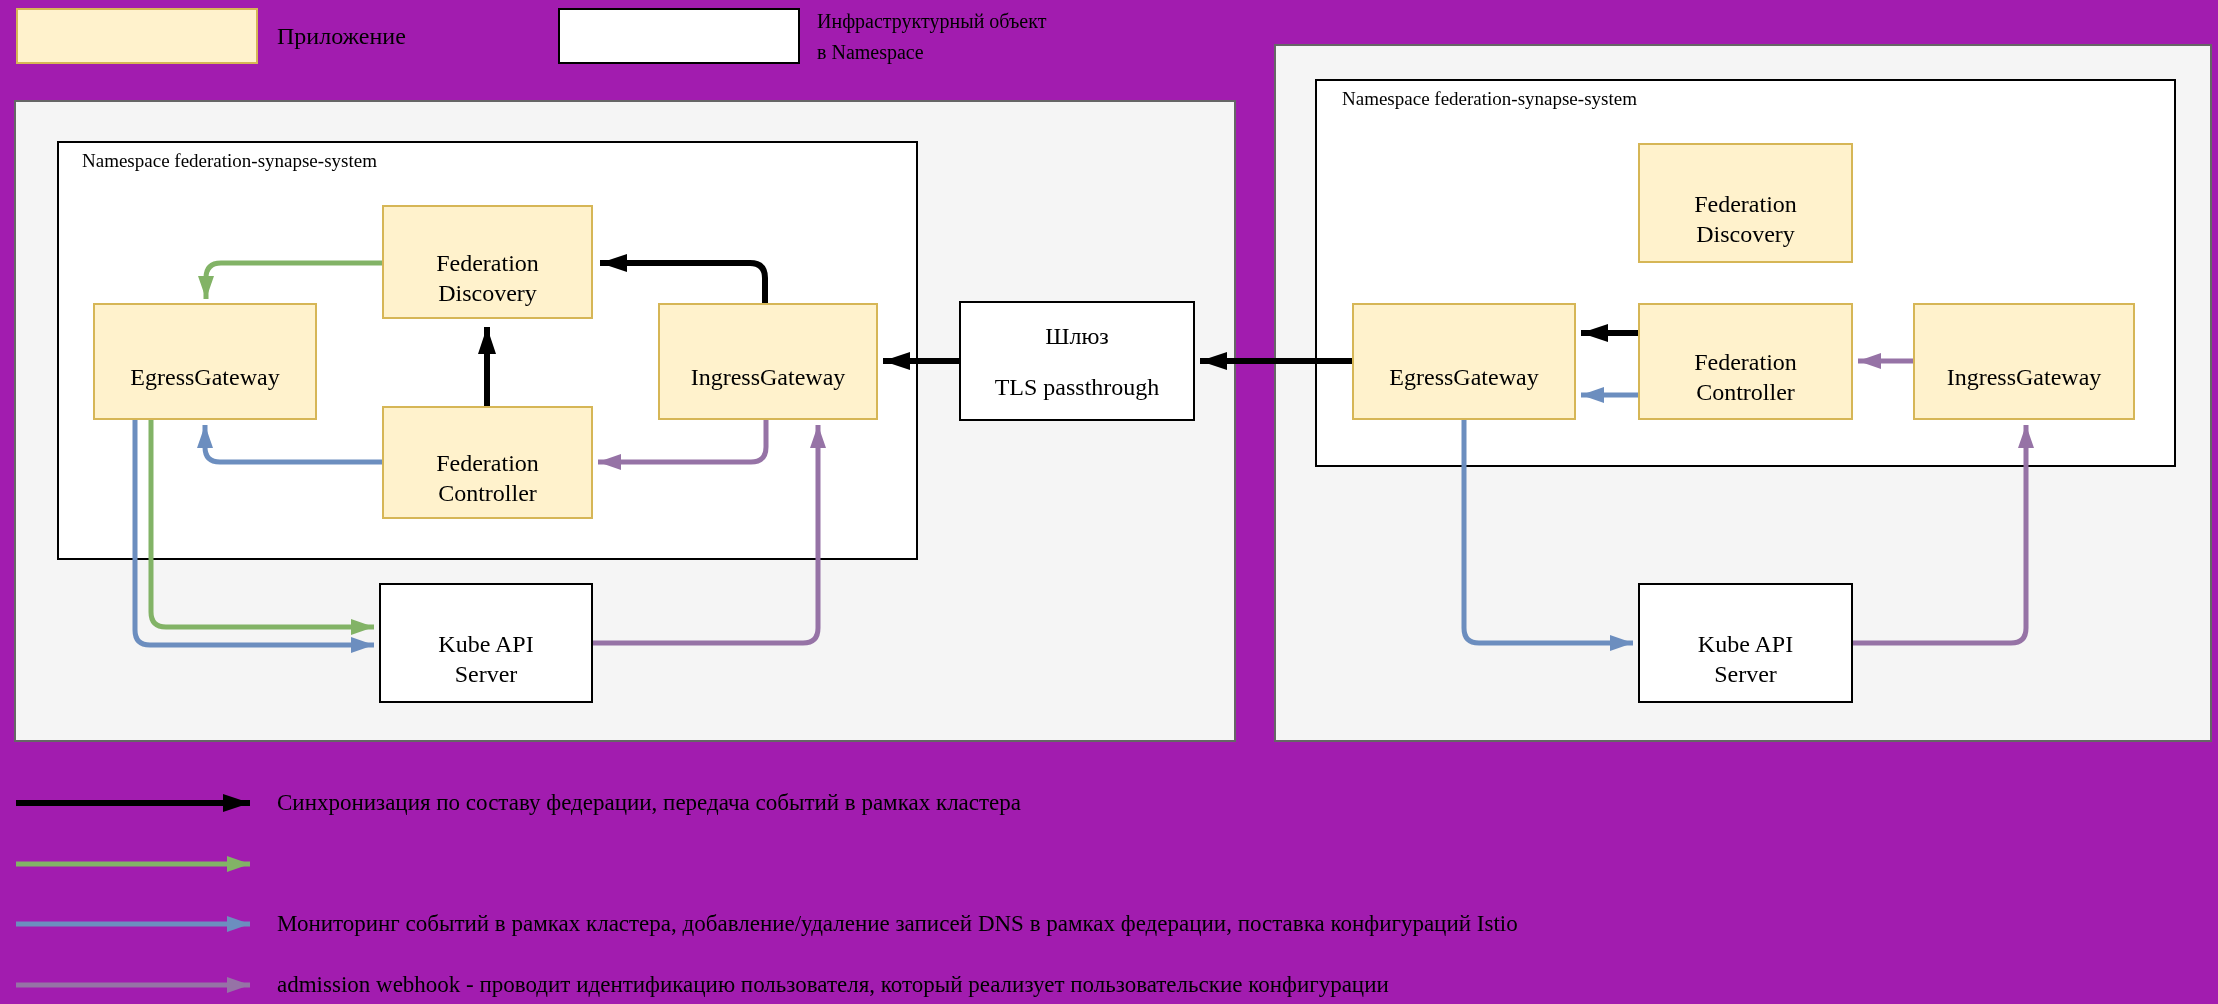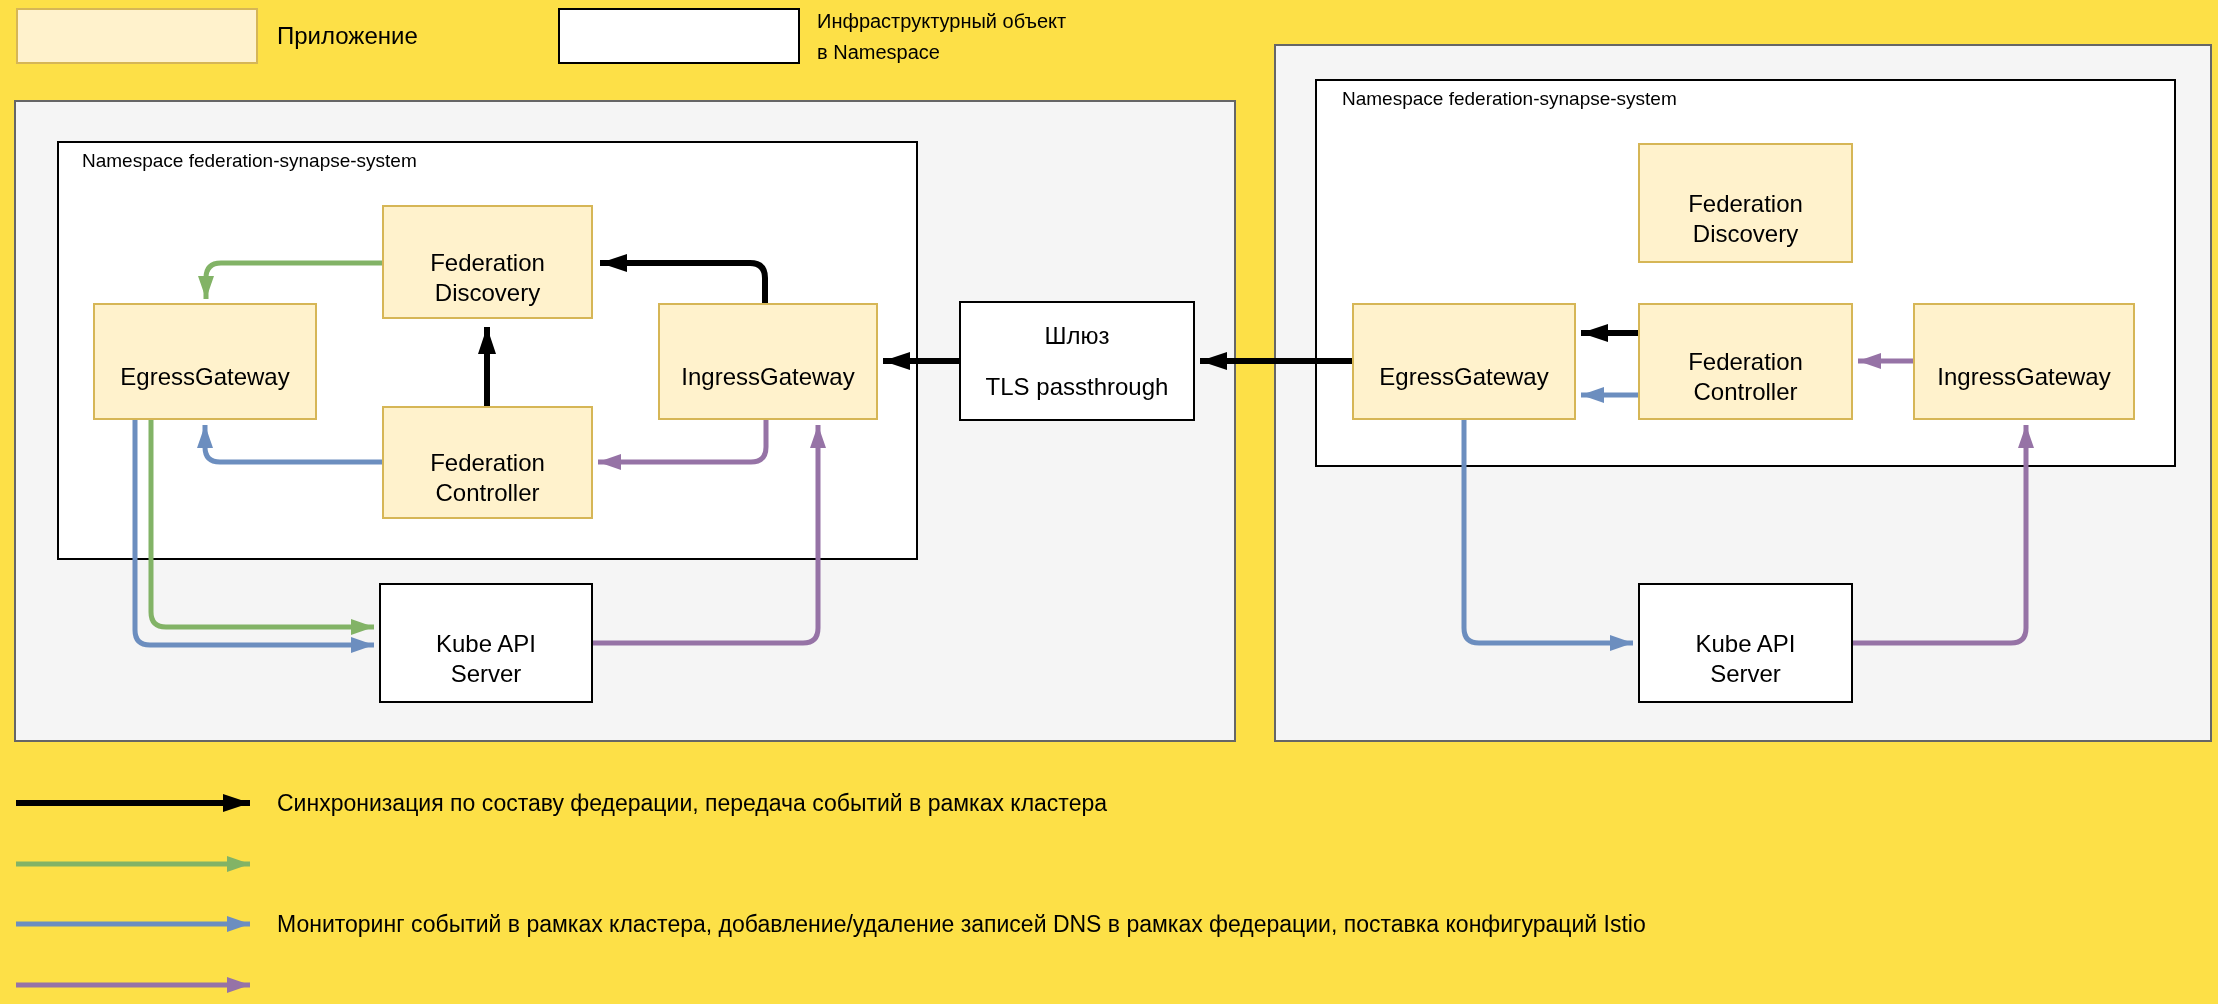--- a/index.html
+++ b/index.html
@@ -1,21 +1,21 @@
 <!DOCTYPE html>
 <html style="--app-fill: #FFF2CC; --app-border: #D6B656; --infra-fill: #FFFFFF; --infra-border: #000000; --cluster-fill: #F5F5F5; --cluster-border: #666666; --arrow-black: #000000; --arrow-green: #82B366; --arrow-blue: #6C8EBF; --arrow-purple: #9673A6;"><head>
 <meta charset="utf-8">
 <style>
   html, body { margin: 0; padding: 0; background: #ffffff; }
   .canvas {
     position: relative;
     width: 2218px;
     height: 1004px;
-    background: #fde047;
-    font-family: Liberation Sans, sans-serif;
+    background: #a21caf;
+    font-family: Liberation Serif, serif;
     color: #000;
     overflow: hidden;
   }
   .box {
     position: absolute; box-sizing: border-box;
     display: flex; align-items: center; justify-content: center;
     text-align: center;
   }
   .cluster   { background: var(--cluster-fill,#F5F5F5); border: 2px solid var(--cluster-border,#666666); }
   .namespace { background: #ffffff; border: 2px solid #000000; }
@@ -134,14 +134,15 @@
     <path class="flow s-purple" marker-end="url(#mk-purple)" d="M1853,643 L2011,643 Q2026,643 2026,628 L2026,425"></path>
 
     <path class="flow s-black" marker-end="url(#mk-black)" d="M16,803 L250,803"></path>
     <path class="flow s-green" marker-end="url(#mk-green)" d="M16,864 L250,864"></path>
     <path class="flow s-blue" marker-end="url(#mk-blue)" d="M16,924 L250,924"></path>
     <path class="flow s-purple" marker-end="url(#mk-purple)" d="M16,985 L250,985"></path>
   </svg>
 
   <div class="flow-label" style="left:277px; top:785px;">Синхронизация по составу федерации, передача событий в рамках кластера</div>
   <div class="flow-label" style="left:277px; top:906px;">Мониторинг событий в рамках кластера, добавление/удаление записей DNS в рамках федерации, поставка конфигураций Istio</div>
+  <div class="flow-label" style="left:277px; top:967px;">admission webhook - проводит идентификацию пользователя, который реализует пользовательские конфигурации</div>
 
 </div>
 
 </body></html>

